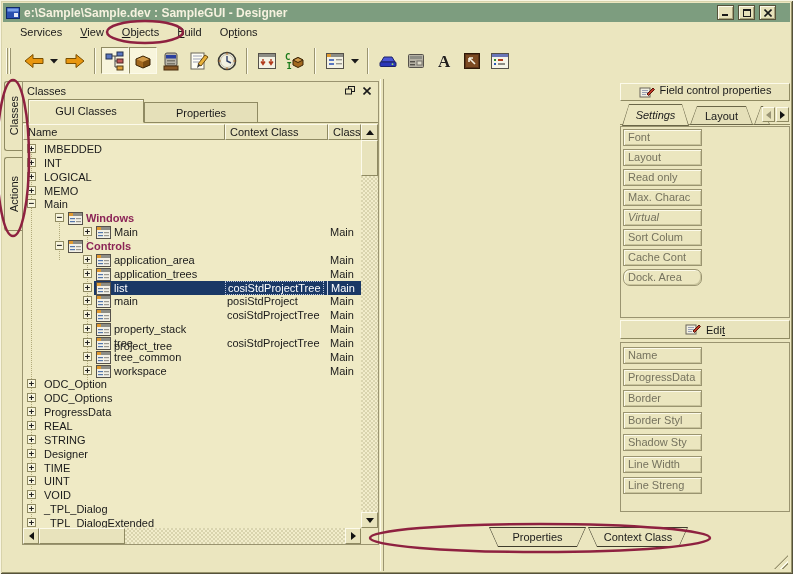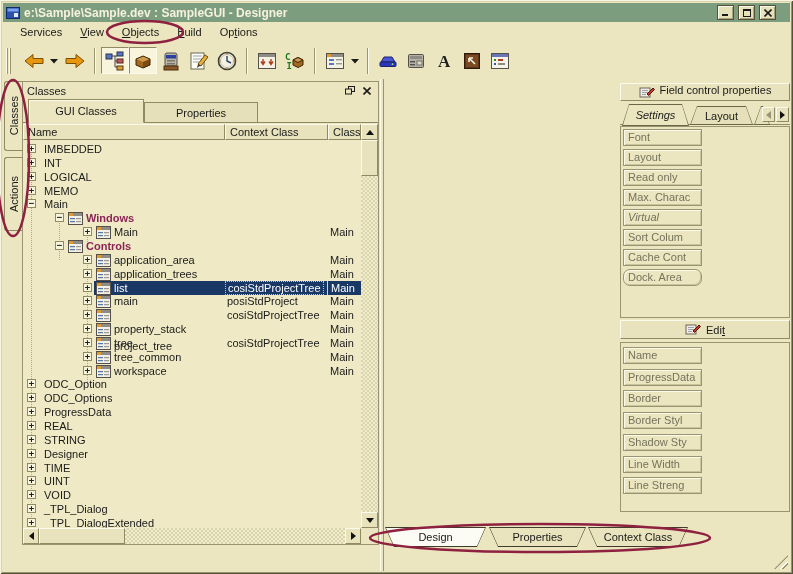--- a/index.html
+++ b/index.html
@@ -684,25 +684,20 @@
         <div class="pbtn" style="top: 47.4px;">Border</div>
         <div class="pbtn" style="top: 69.1px;">Border Styl</div>
         <div class="pbtn" style="top: 90.8px;">Shadow Sty</div>
         <div class="pbtn" style="top: 112.5px;">Line Width</div>
         <div class="pbtn" style="top: 134.2px;">Line Streng</div>
       </div>
 
     <div id="btabs"></div>
 
     <div id="rgrip"></div>
-  <div class="btab active" style="left: 382px; width: 101px;">
-        <div class="in">
-          <span>Design</span>
-        </div>
-      </div>
       <div class="btab" style="left: 486px; width: 97px;">
         <div class="in">
           <span>Properties</span>
         </div>
       </div>
       <div class="btab" style="left: 585px; width: 100px;">
         <div class="in">
           <span>Context Class</span>
         </div>
       </div>

